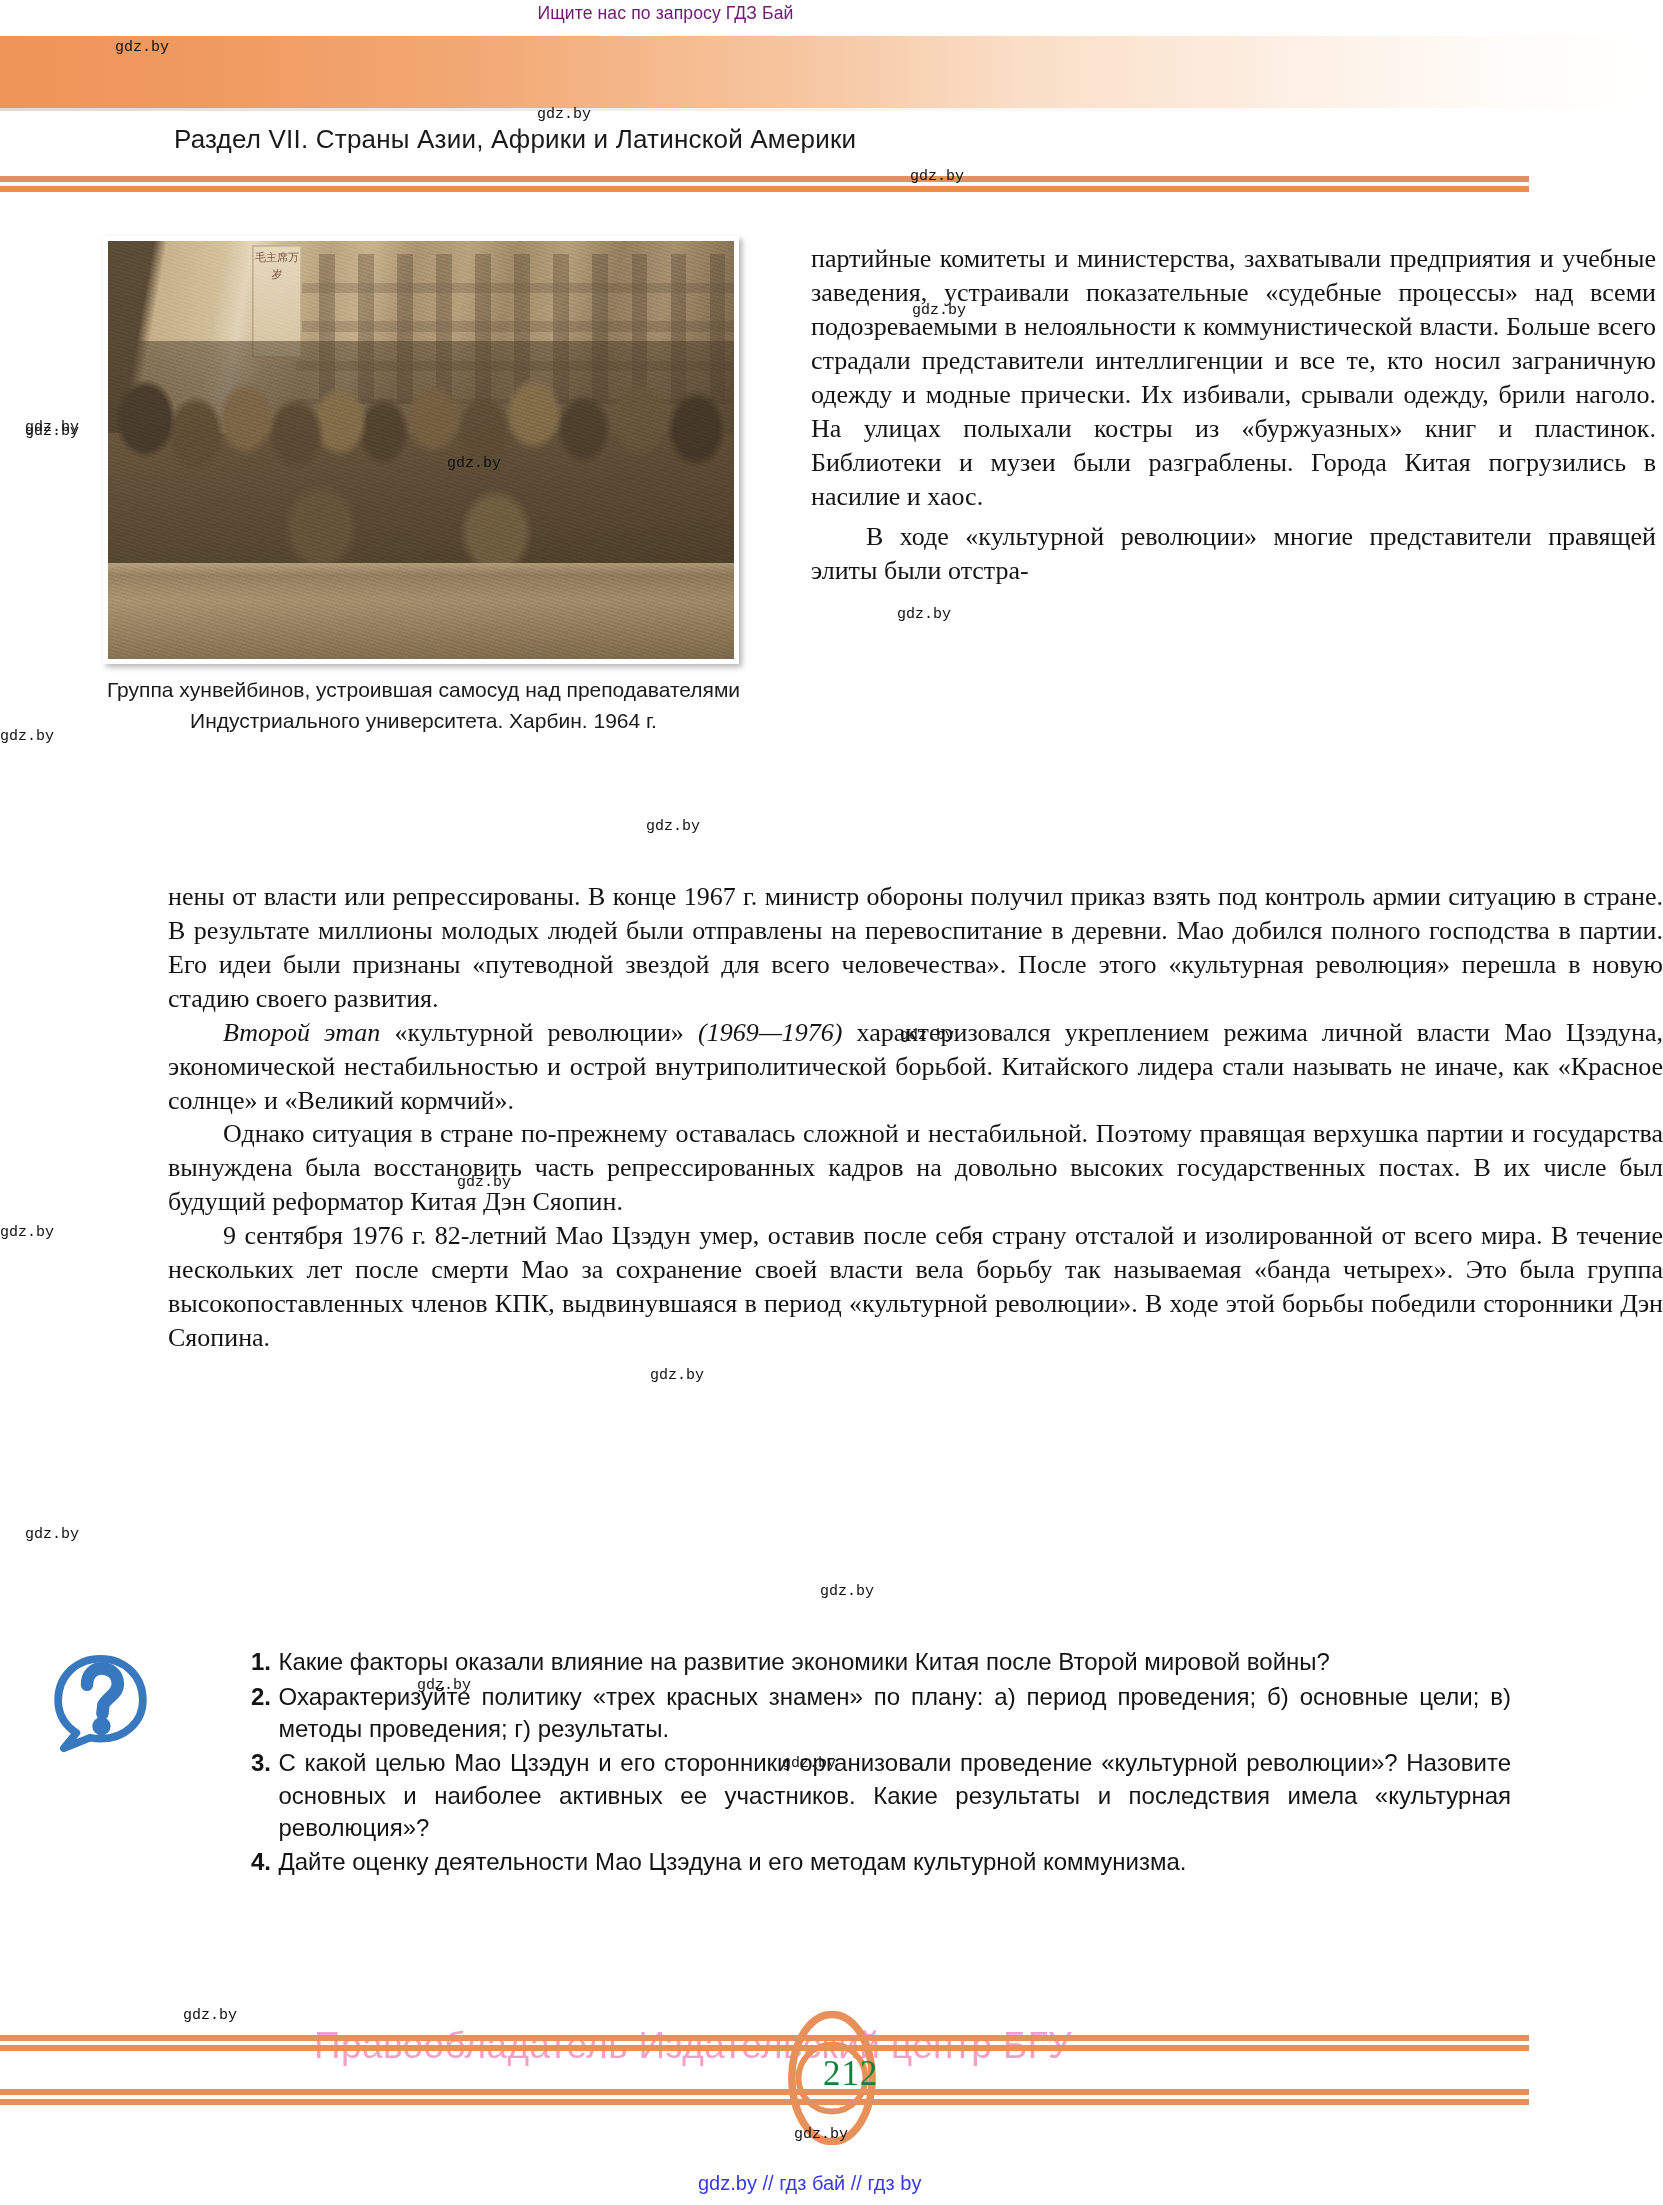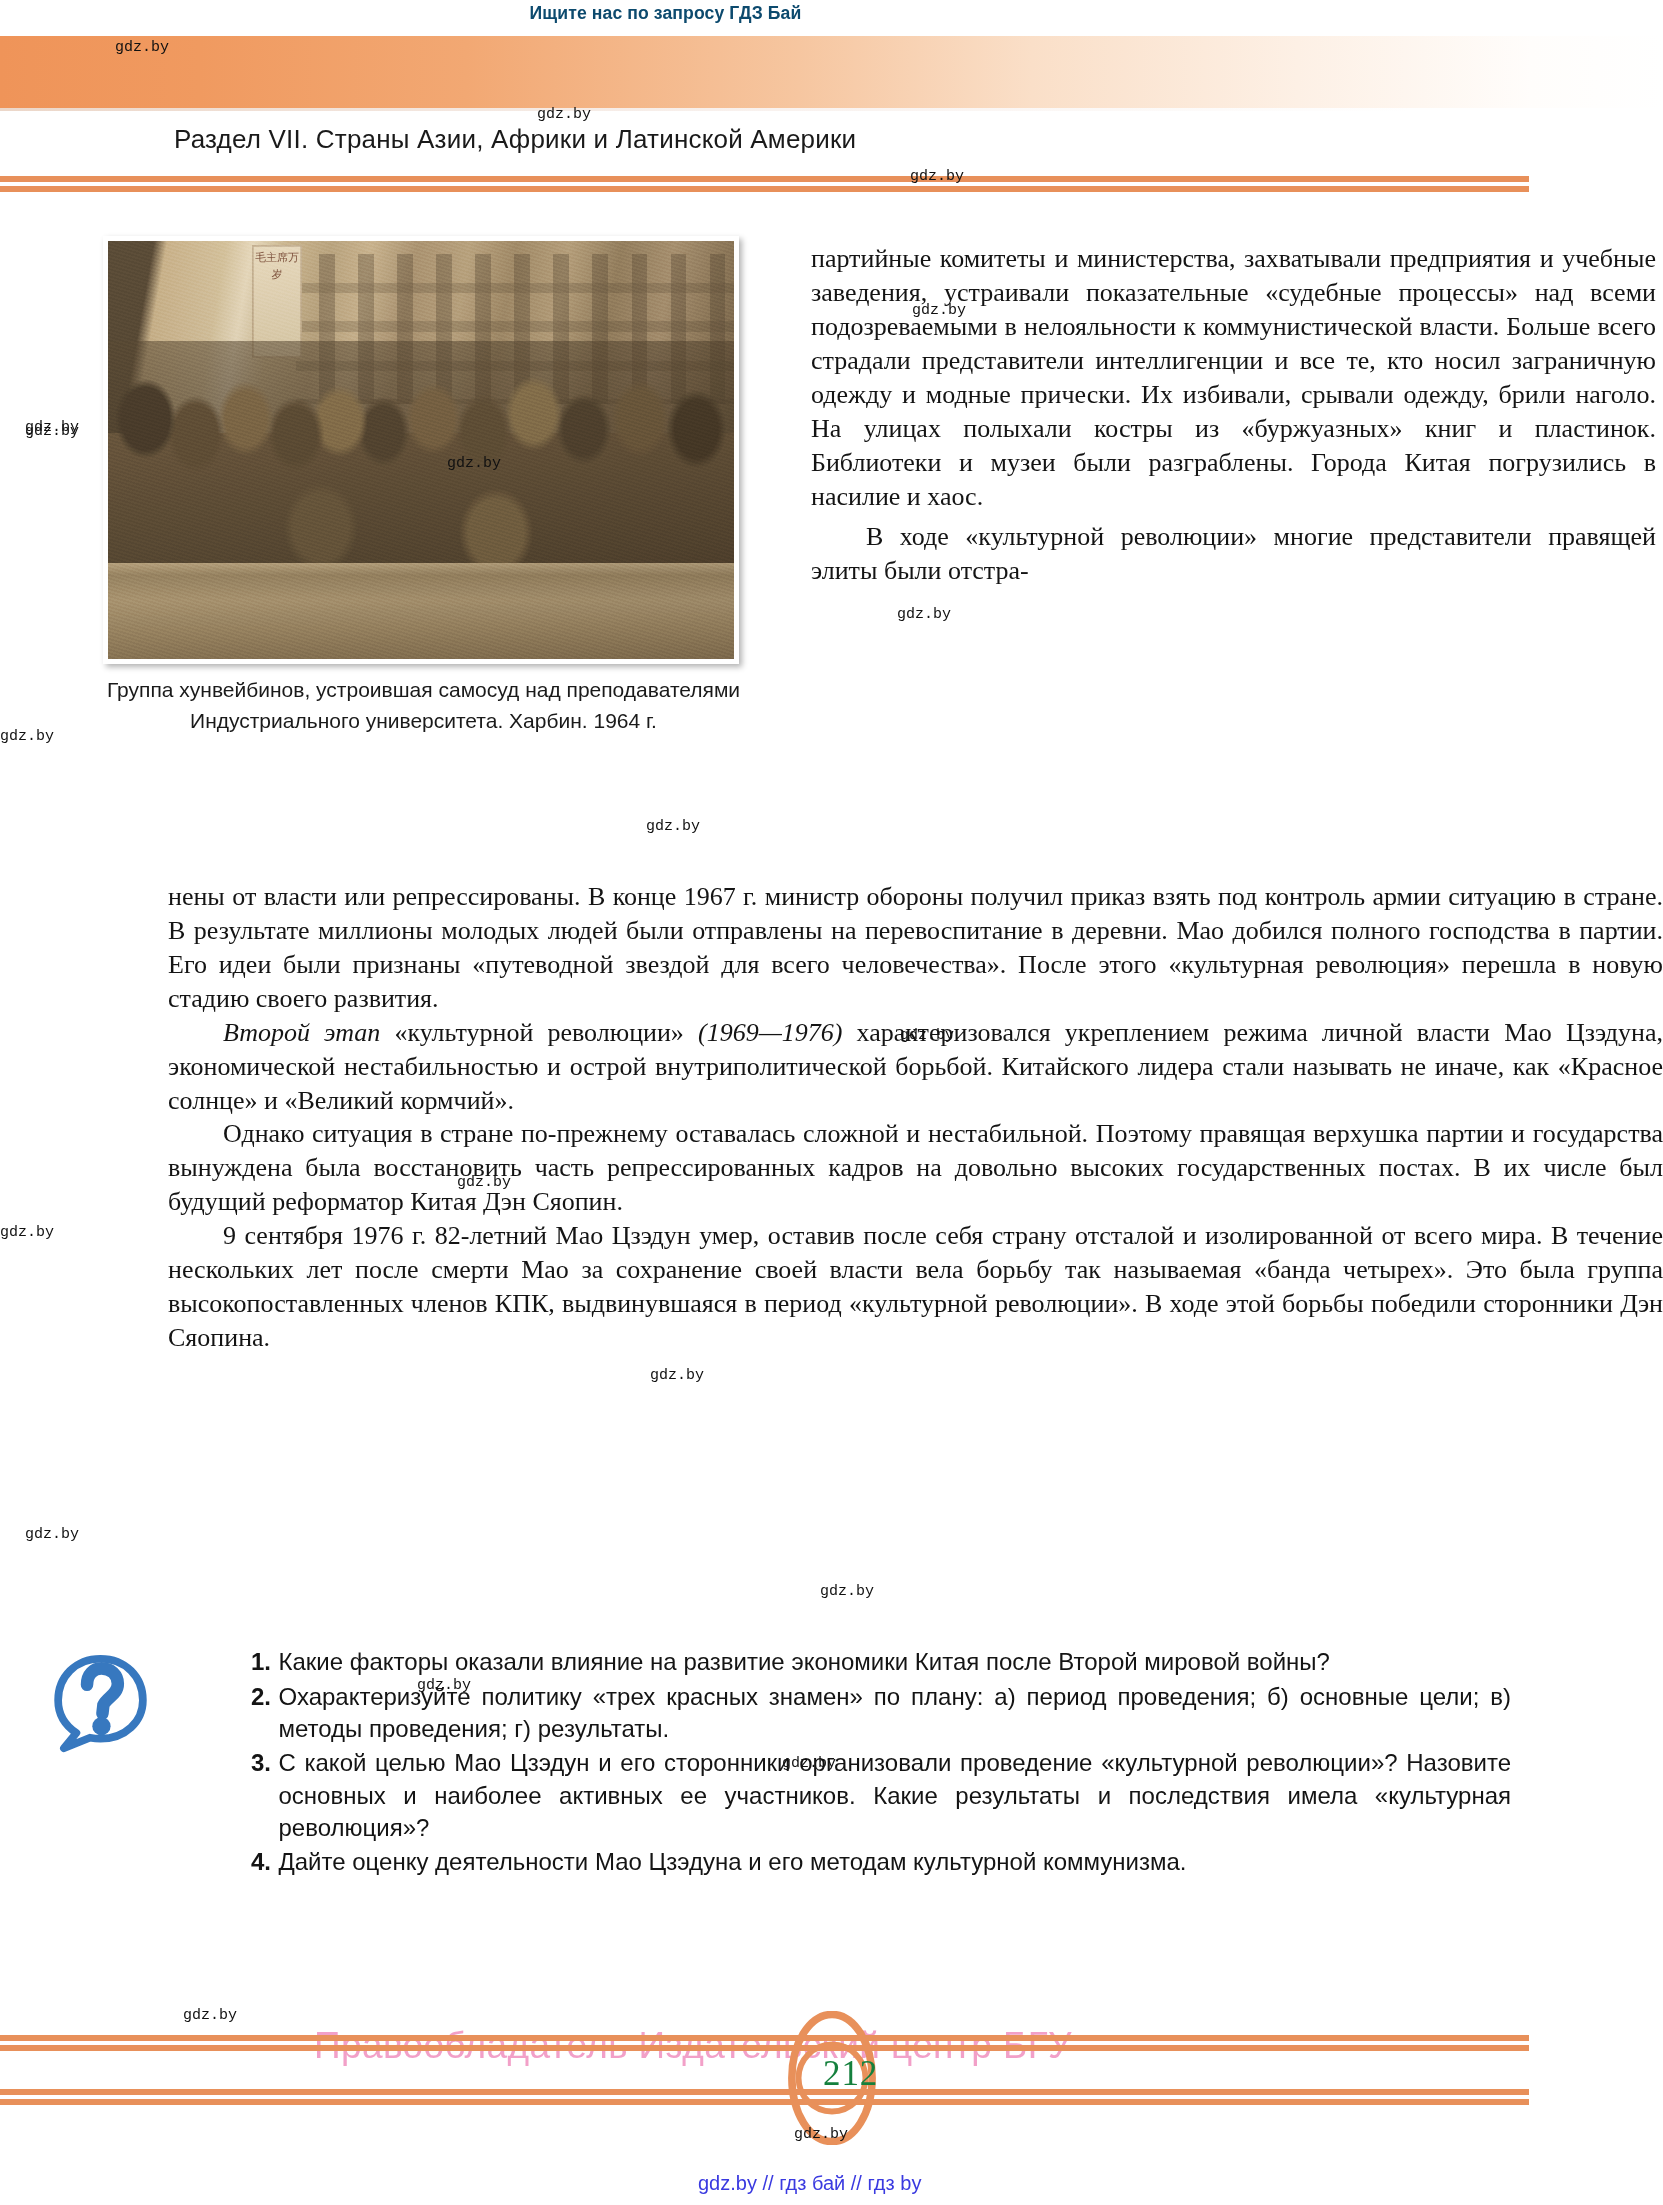--- a/index.html
+++ b/index.html
@@ -15,24 +15,24 @@
     font-family: "Liberation Serif", serif;
   }
 
   
   .promo-line {
     position: absolute;
     top: 3.4px;
     left: 0;
     width: 1331px;
     text-align: center;
-    color: #0c4a6e;
+    color: #701a75;
     font-family: "Liberation Sans", sans-serif;
     font-size: 17.6px;
-    font-weight: 700;
+    font-weight: 400;
     letter-spacing: 0.1px;
   }
 
   
   .header-band {
     position: absolute;
     top: 36px;
     left: 0;
     width: 1664px;
     height: 72px;

